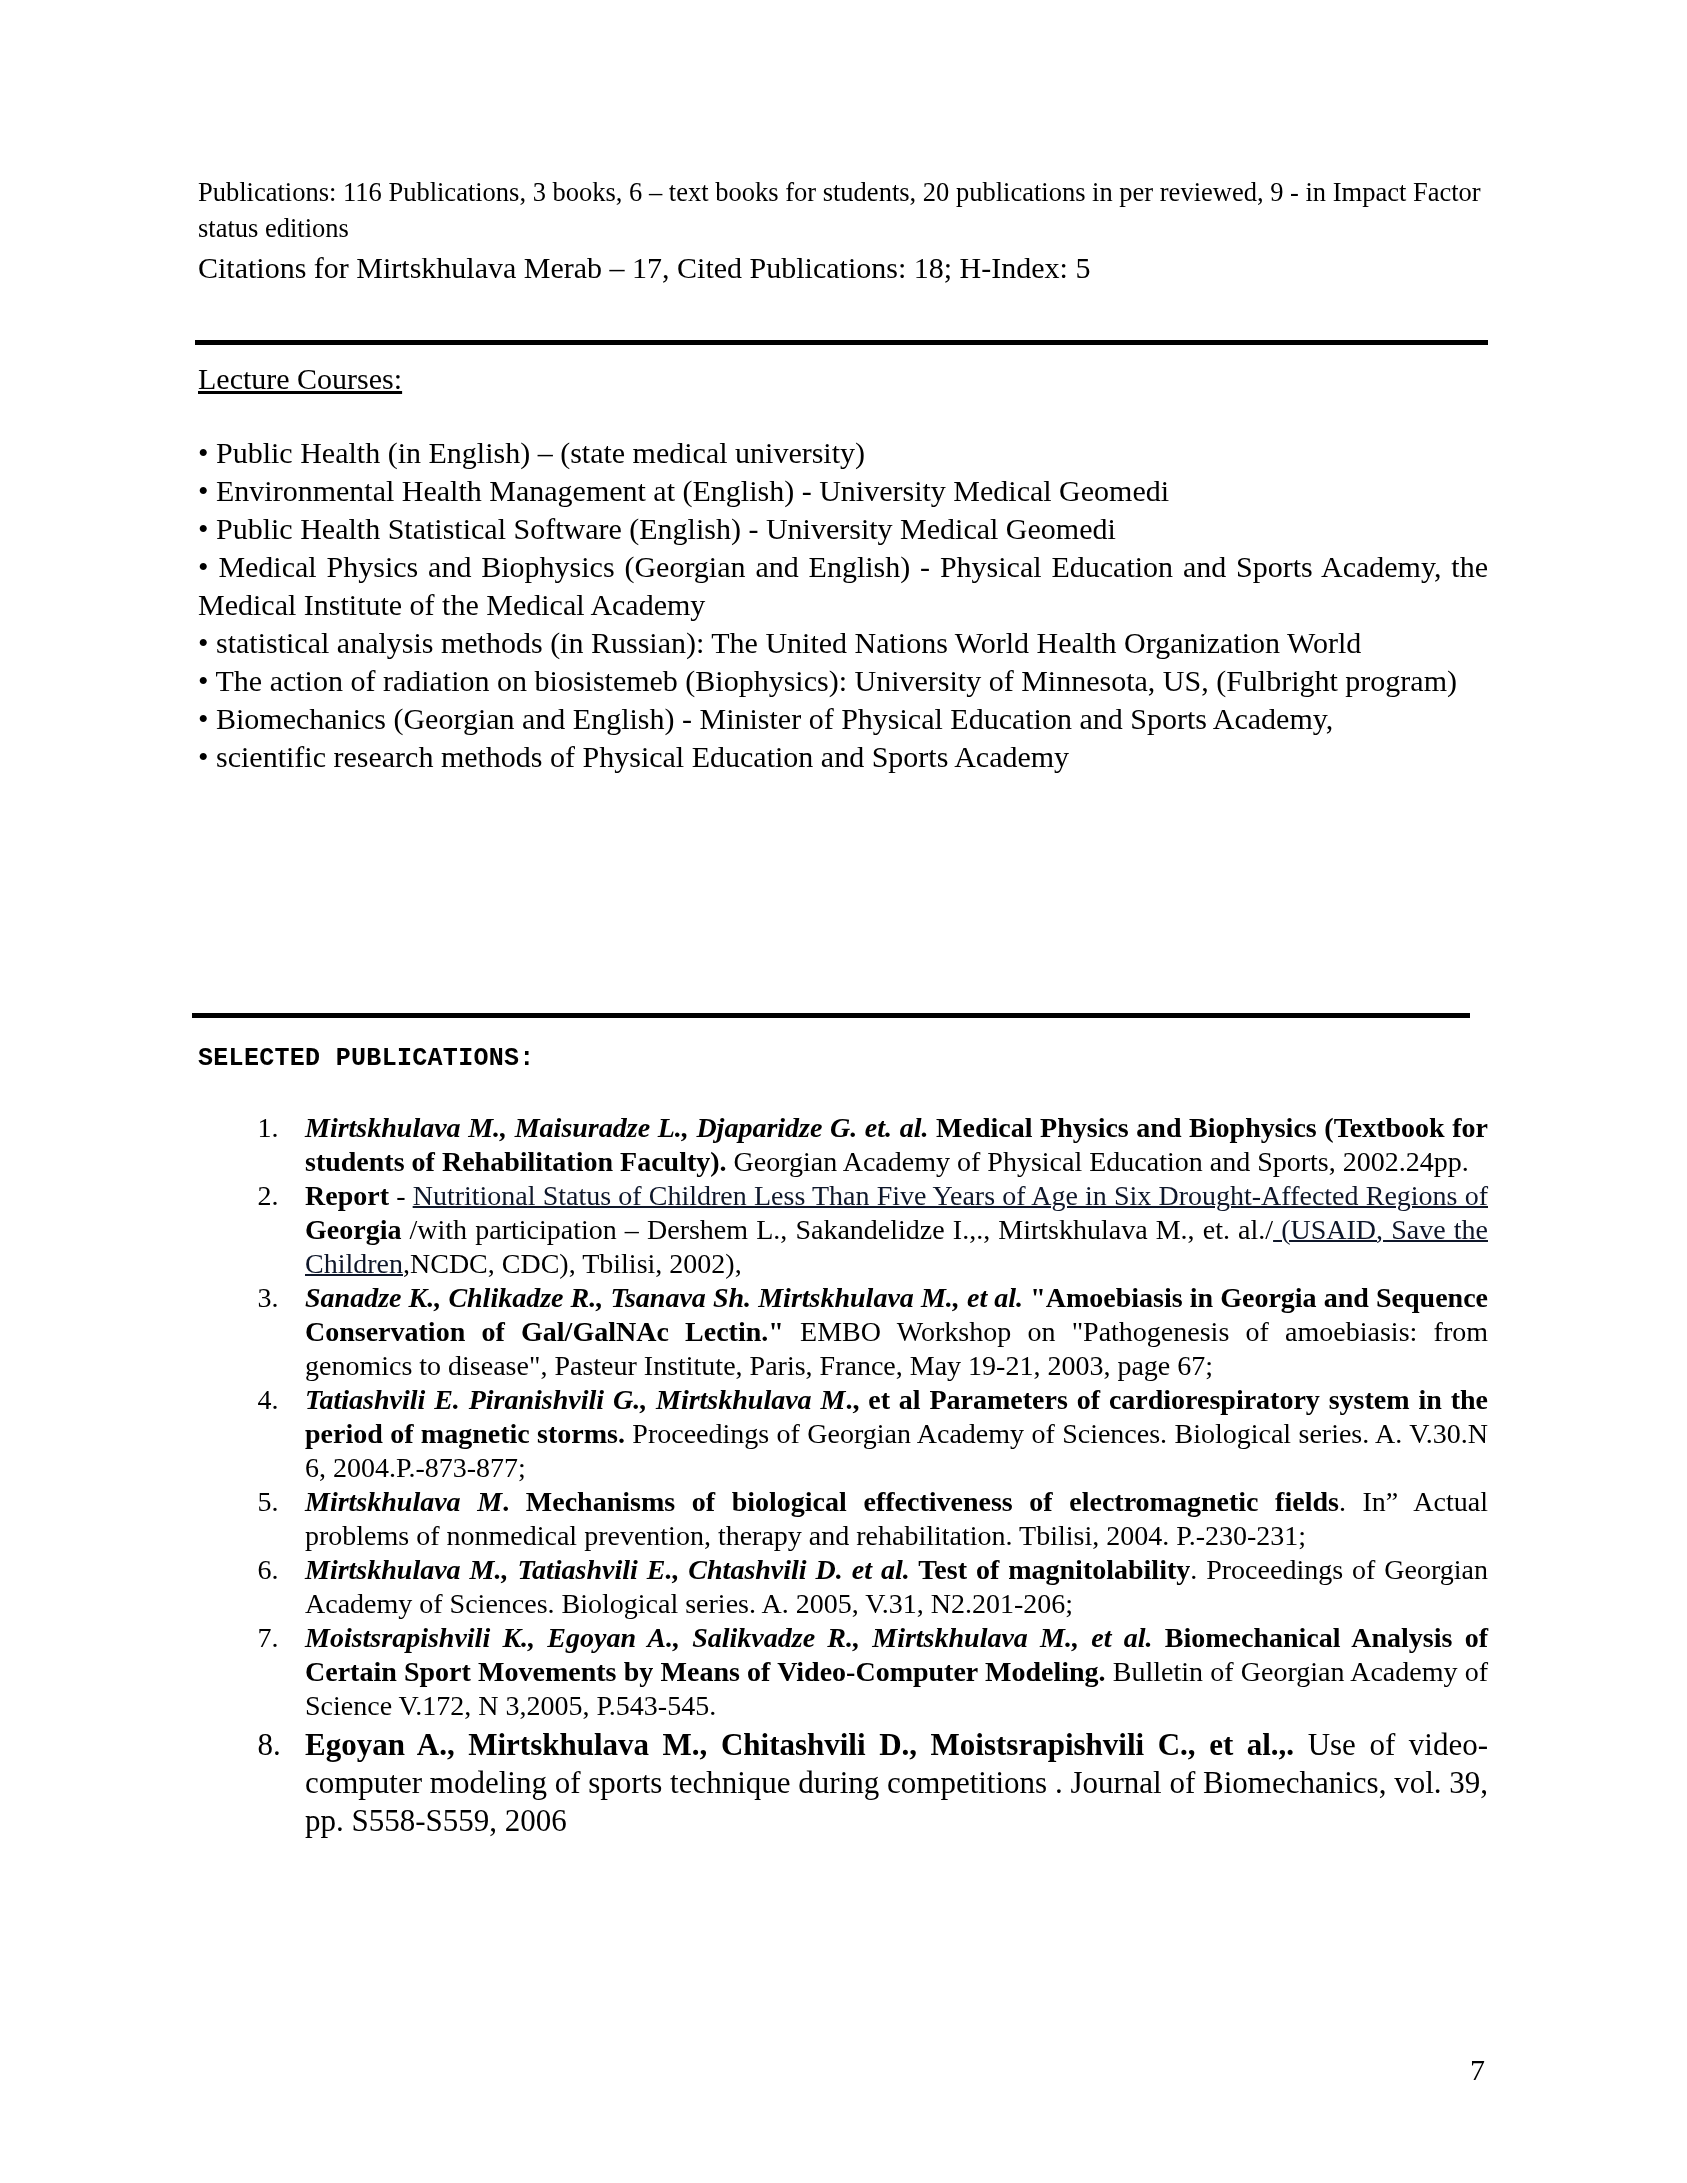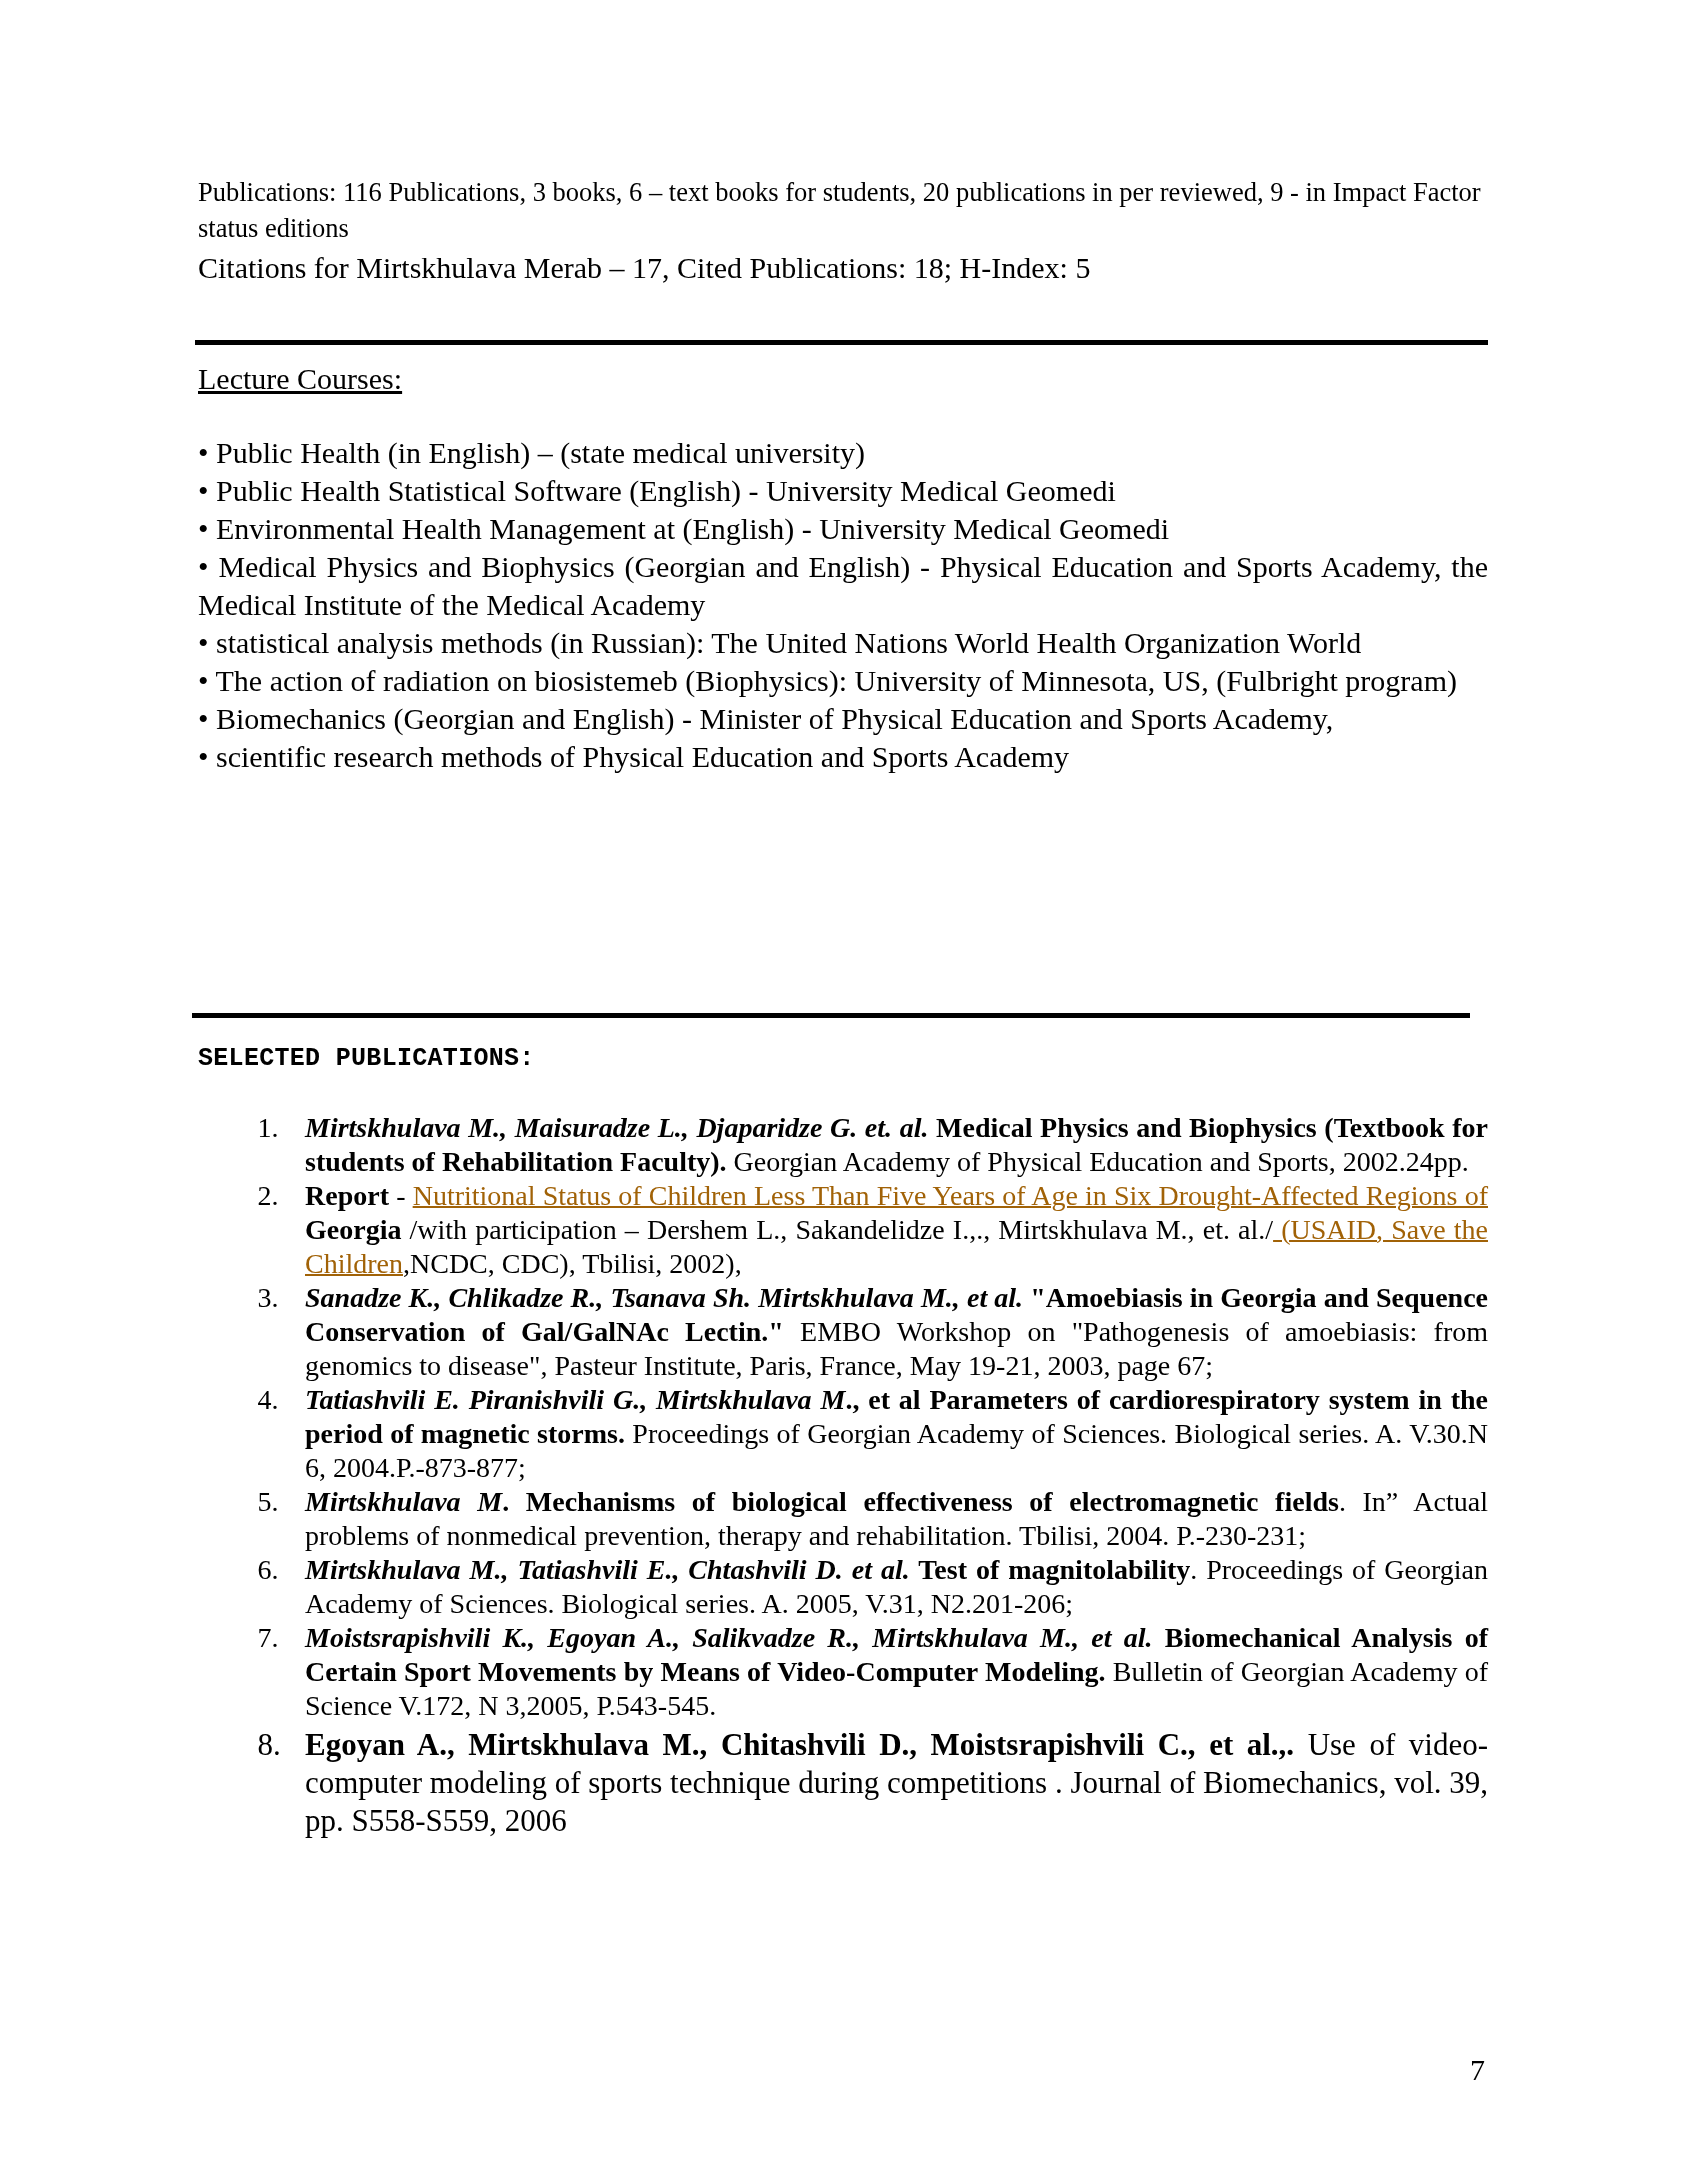--- a/index.html
+++ b/index.html
@@ -15,41 +15,41 @@
   .courses { position: absolute; left: 198px; top: 431px; width: 1290px; font-size: 30px; line-height: 38px; text-align: justify; }
   .course { margin: 0; }
   .sel-title { position: absolute; left: 198px; top: 1039px; font-family: Liberation Mono, monospace; font-weight: bold; font-size: 25px; line-height: 33px; letter-spacing: 0.3px; }
   .pubs { position: absolute; left: 251px; top: 1108px; width: 1237px; font-size: 28px; line-height: 34px; }
   .pub { position: relative; padding-left: 54px; text-align: justify; margin-bottom: 0; }
   .pub .num { position: absolute; left: 6.6px; top: 0; }
   .pub.big { font-size: 31px; line-height: 38px; margin-top: 2.6px; }
   .it { font-style: italic; font-weight: bold; }
   .b { font-weight: bold; }
   .i { }
-  .link { color: #a16207; text-decoration: underline; text-decoration-thickness: 2px; }
+  .link { color: #0f172a; text-decoration: underline; text-decoration-thickness: 2px; }
   .page-num { position: absolute; left: 1470px; top: 2050px; font-size: 30px; line-height: 33px; }
 </style>
 </head>
 <body>
 
 <div class="page">
 
   <div class="intro">
     <div class="p1">Publications: 116  Publications, 3 books, 6 – text books for students, 20 publications in per reviewed, 9 - in Impact Factor status editions</div>
     <div class="p2">Citations for Mirtskhulava Merab – 17, Cited Publications: 18; H-Index: 5</div>
   </div>
 
   <div class="rule rule1"></div>
 
   <div class="lecture-title">Lecture Courses:</div>
 
   <div class="courses">
     <p class="course"><span>•</span> <span>Public Health (in English) – (state medical university)</span></p>
+    <p class="course"><span>•</span> <span>Environmental Health Management at (English) - University Medical Geomedi</span></p>
     <p class="course"><span>•</span> <span>Public Health Statistical Software (English) - University Medical Geomedi</span></p>
-    <p class="course"><span>•</span> <span>Environmental Health Management at (English) - University Medical Geomedi</span></p>
     <p class="course"><span>•</span> <span> Medical Physics and Biophysics (Georgian and English) - Physical Education and Sports Academy, the Medical Institute of the Medical Academy</span></p>
     <p class="course"><span>•</span> <span>statistical analysis methods (in Russian): The United Nations World Health Organization World</span></p>
     <p class="course"><span>•</span> <span>The action of radiation on biosistemeb (Biophysics): University of Minnesota, US, (Fulbright program)</span></p>
     <p class="course"><span>•</span> <span>Biomechanics (Georgian and English) - Minister of Physical Education and Sports Academy,</span></p>
     <p class="course"><span>•</span> <span>scientific research methods of Physical Education and Sports Academy</span></p>
   </div>
 
   <div class="rule rule2"></div>
 
   <div class="sel-title"><span>SELECTED PUBLICATIONS</span><span>:</span></div>

